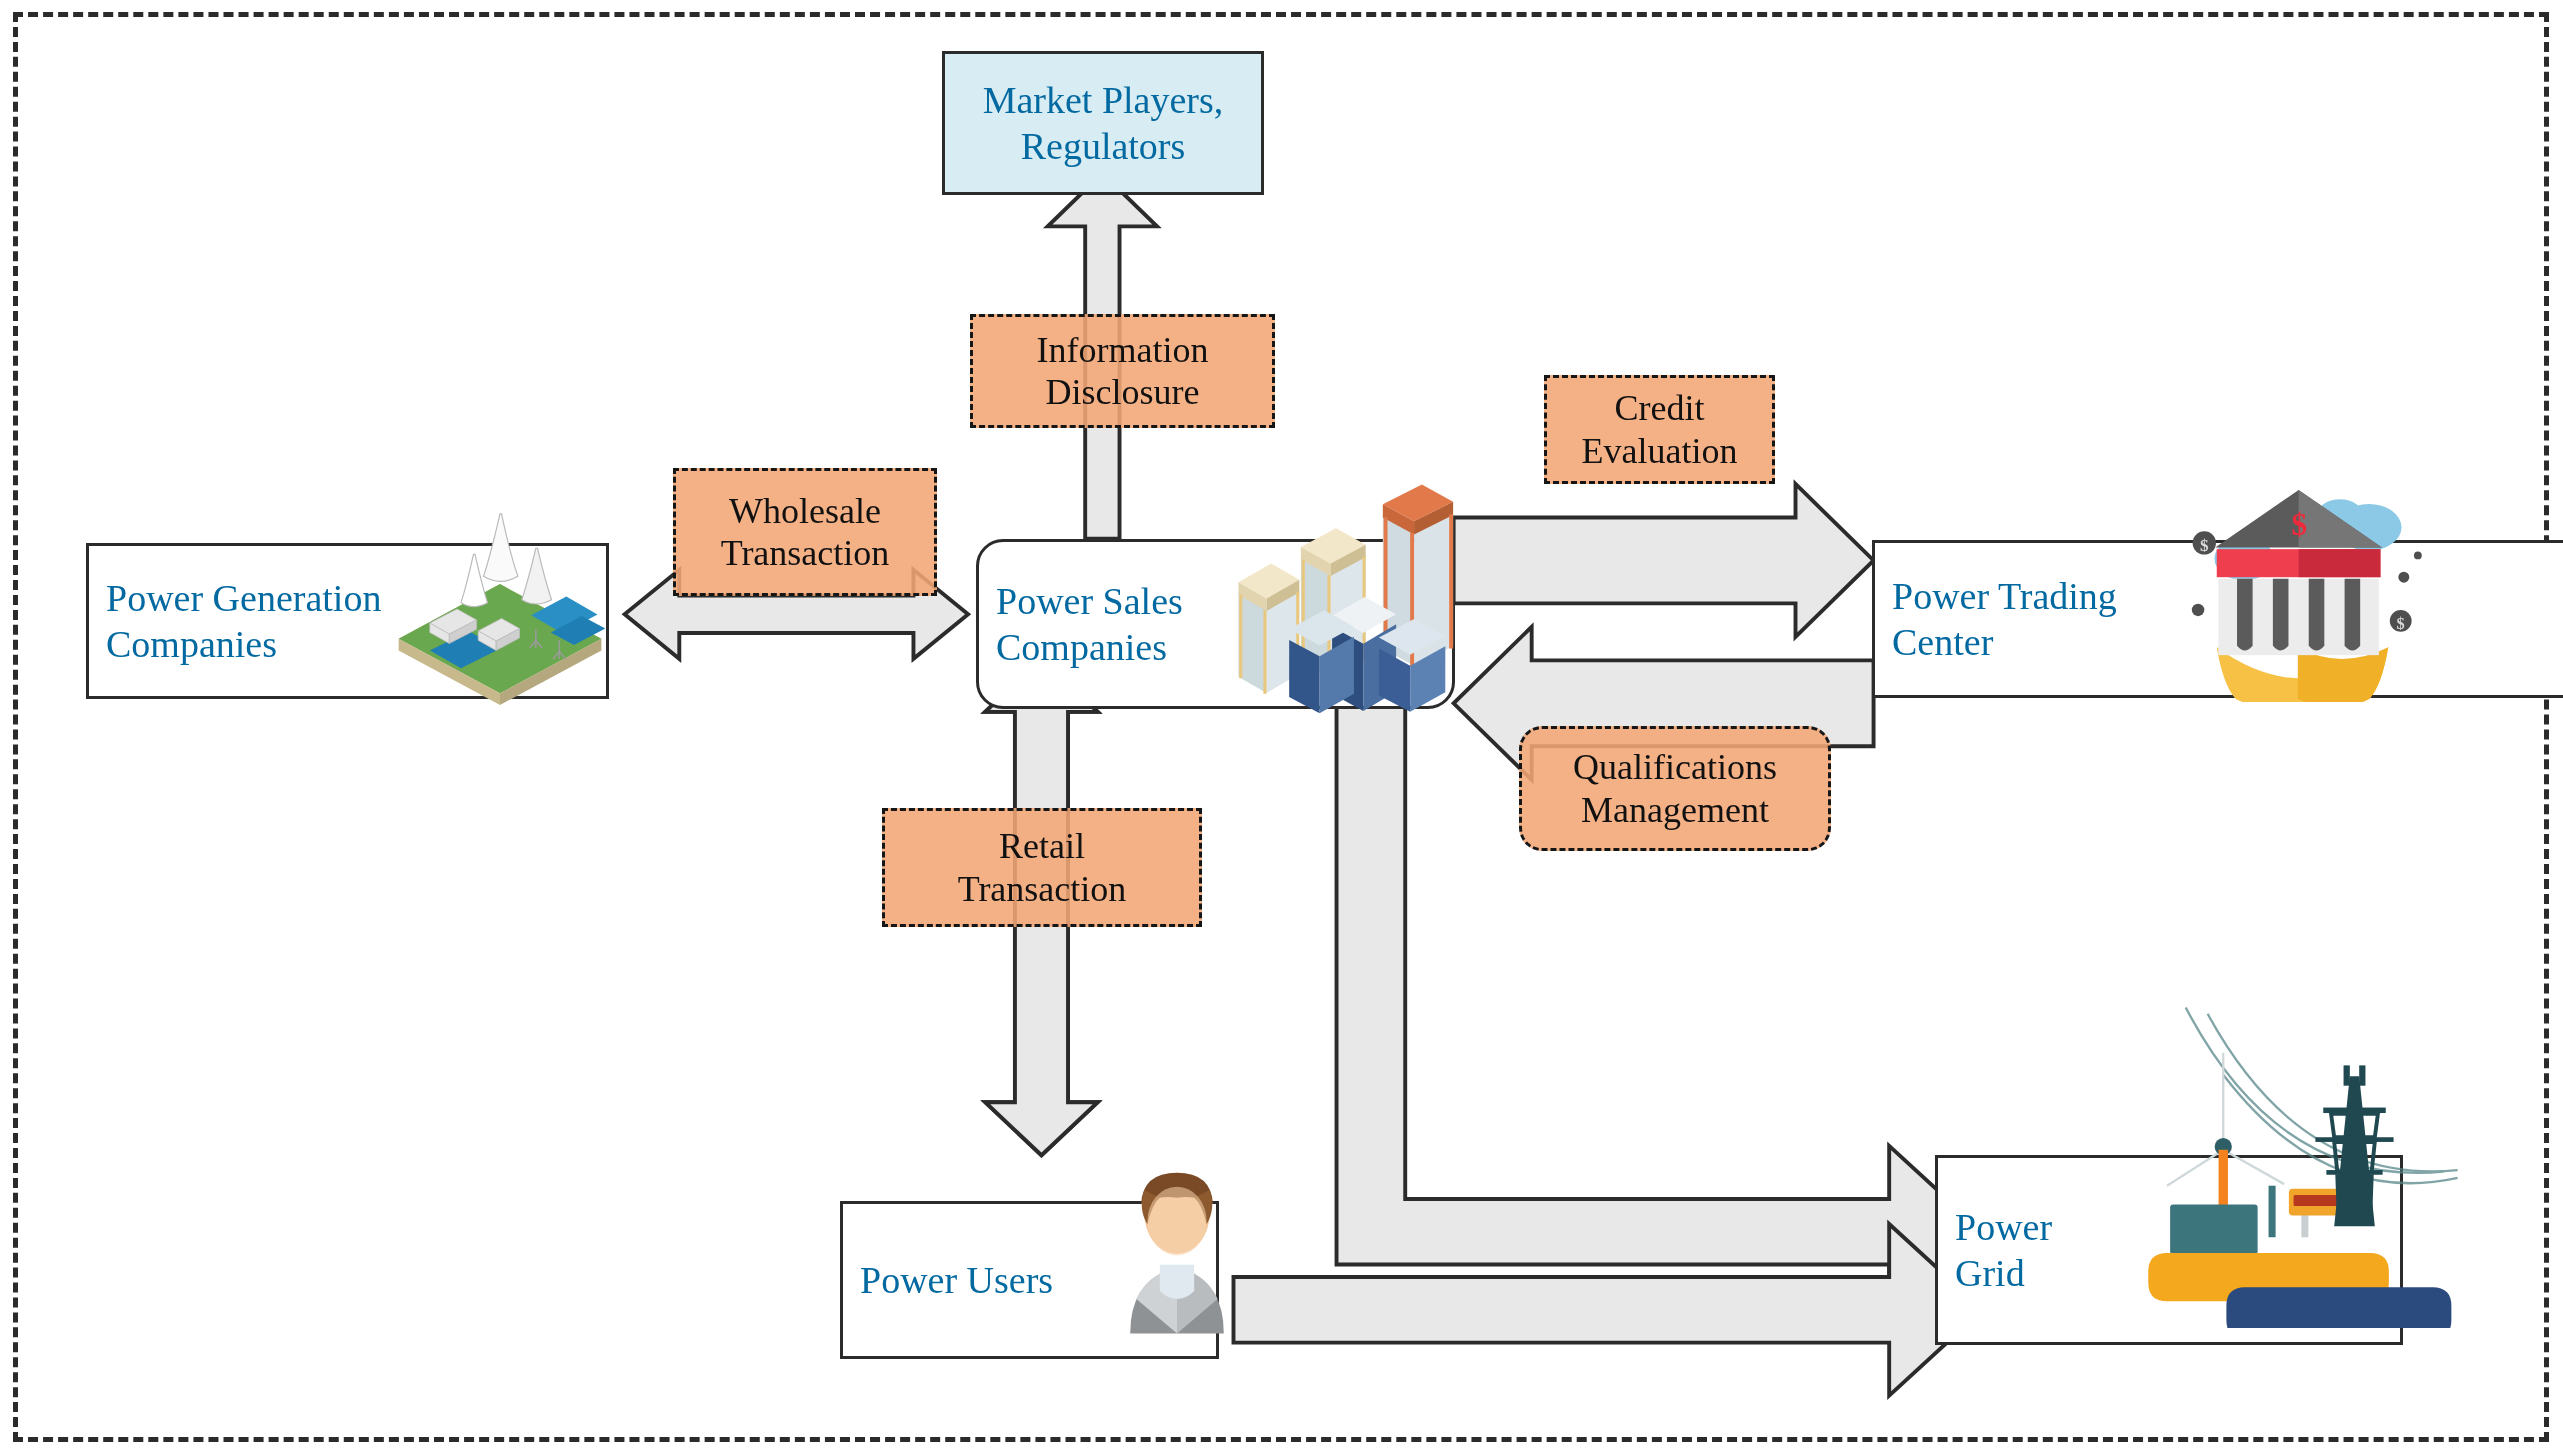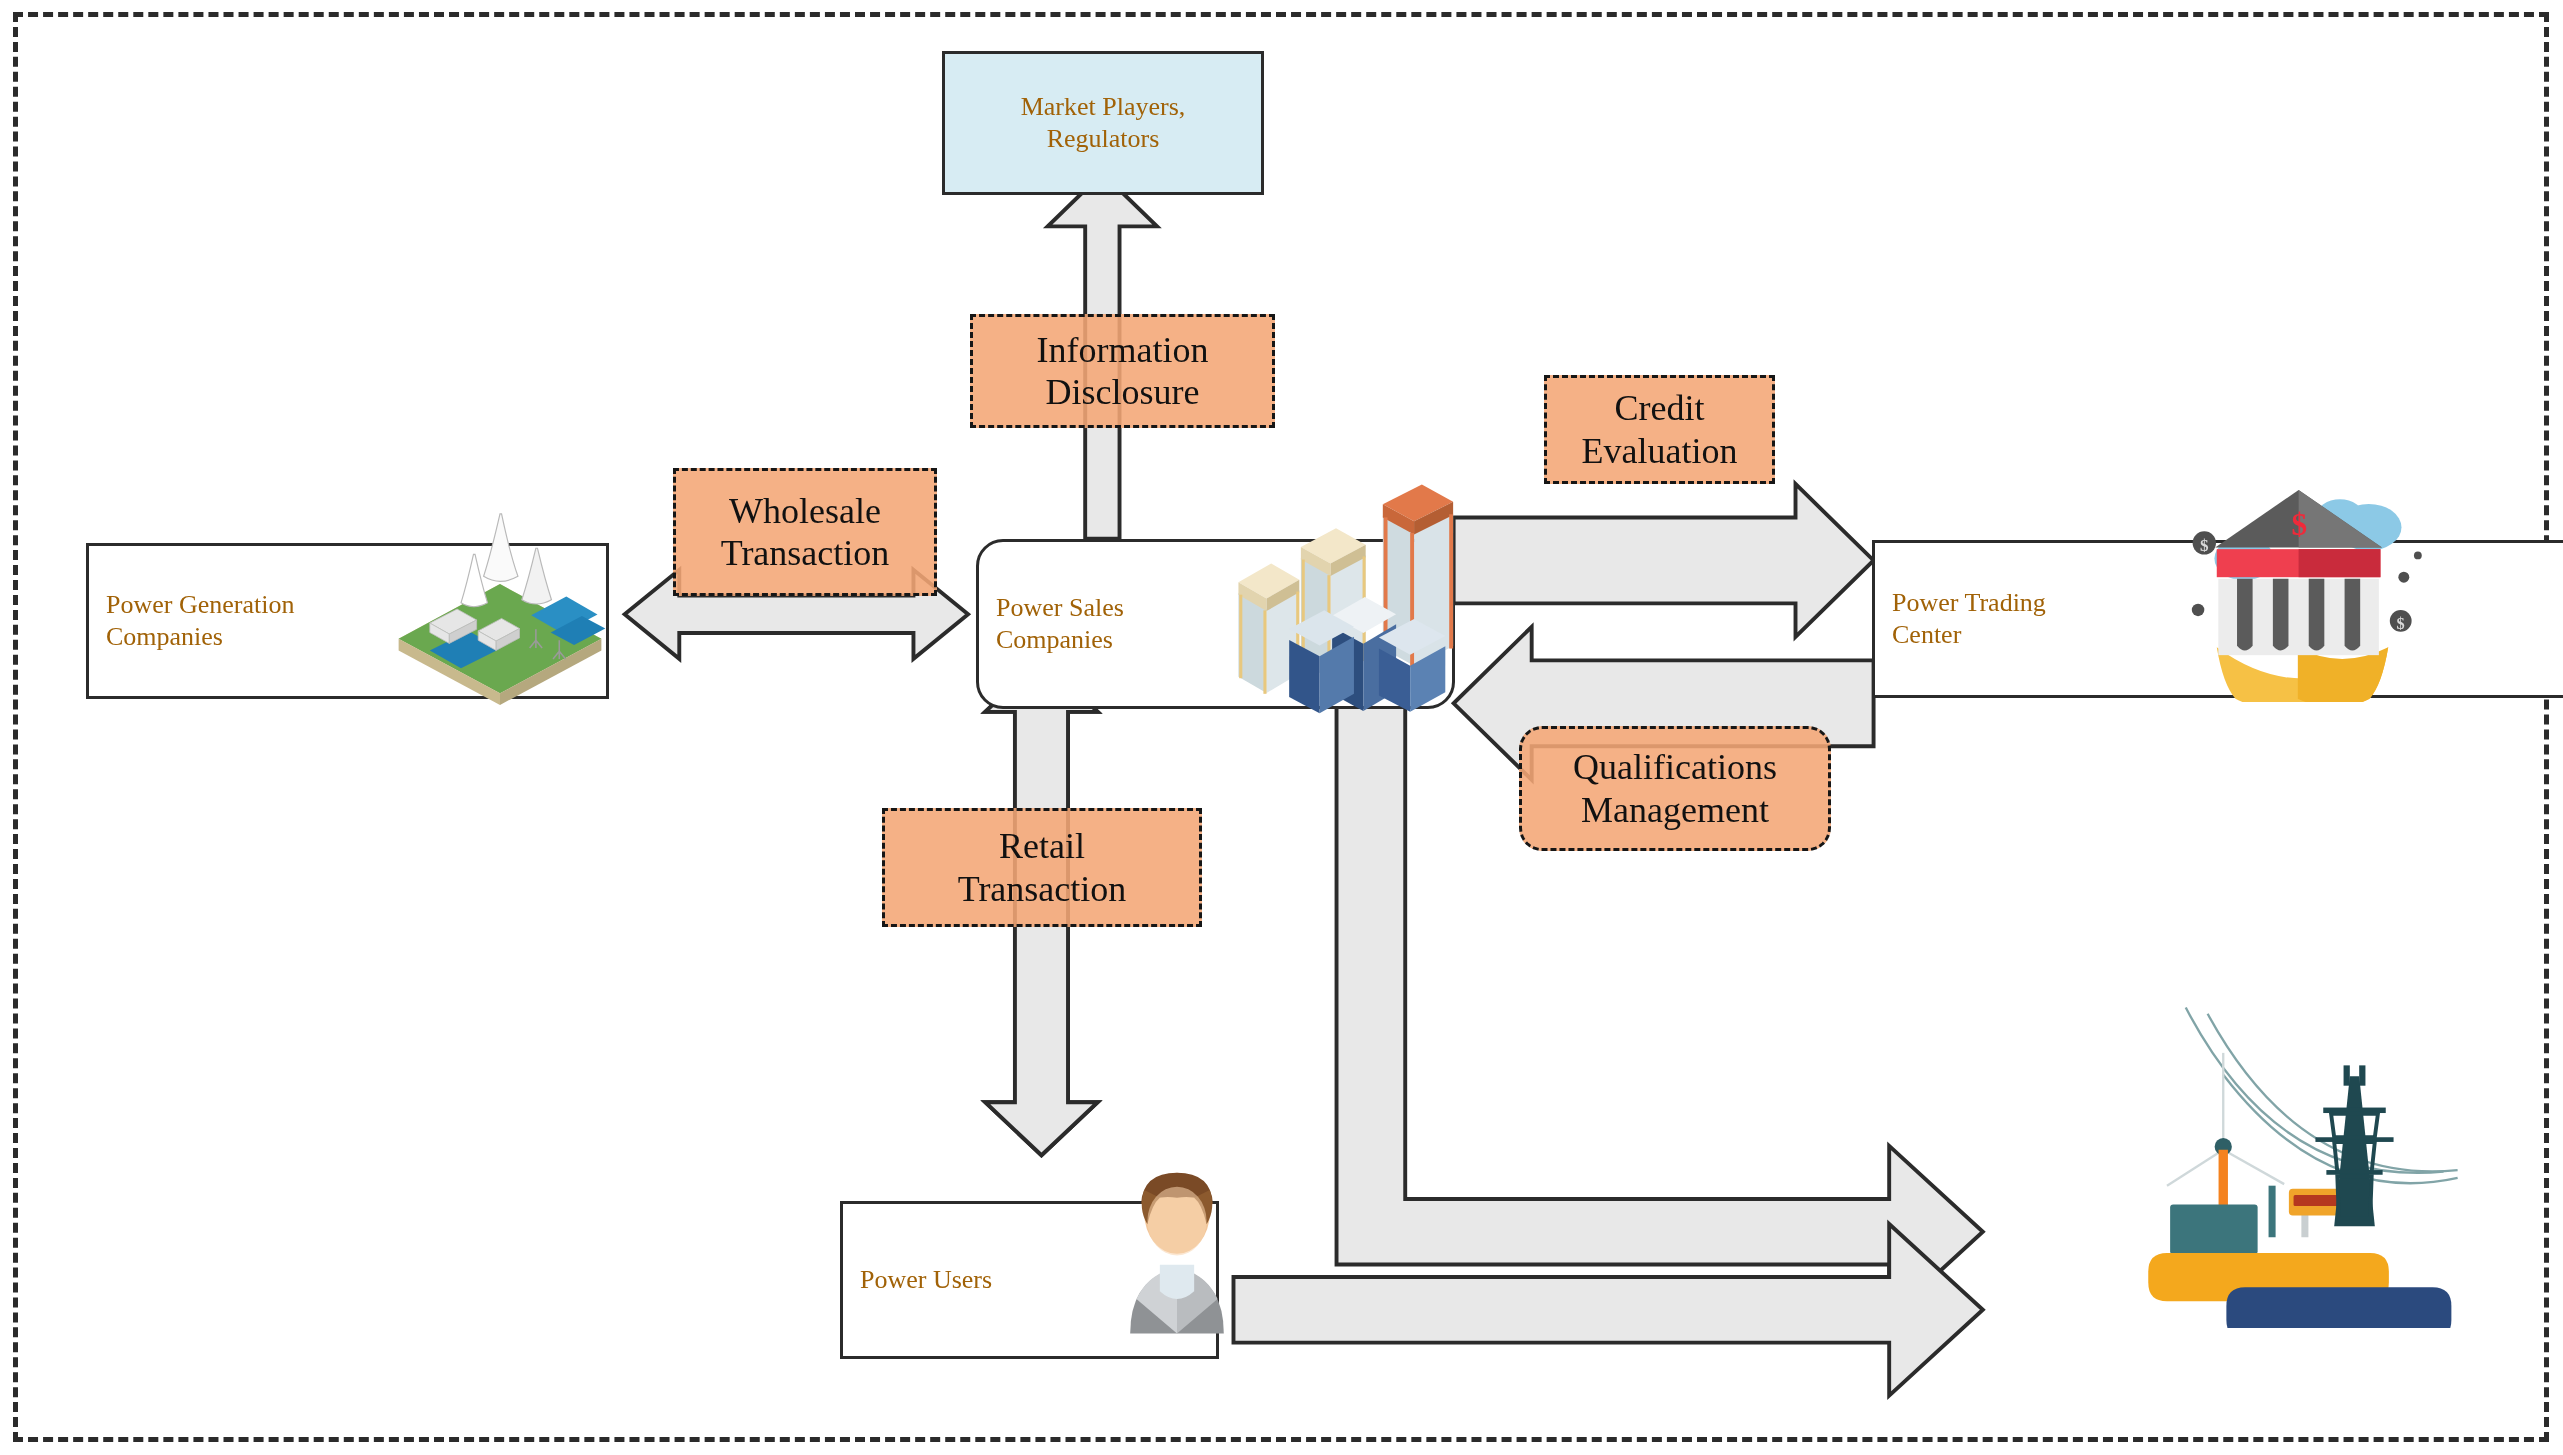--- a/index.html
+++ b/index.html
@@ -8,21 +8,21 @@
 
   .outer-frame{
     position:absolute;left:13.3px;top:11.7px;width:2536px;height:1430px;
     border:5.5px dashed #2b2b2b;box-sizing:border-box;
   }
 
   
   .node{
     position:absolute;box-sizing:border-box;
     border:3.1px solid #2b2b2b;background:#ffffff;
-    font-size:26px;line-height:1.22;color:#a16207;
+    font-size:38px;line-height:1.22;color:#0369a1;
     display:flex;align-items:center;
     padding-left:17px;
     z-index:6;
   }
   .node .label{white-space:pre-line;}
   .node.fill-blue{background:#d7ecf3;justify-content:center;padding-left:0;text-align:center;}
 
   
   .tag{
     position:absolute;box-sizing:border-box;
@@ -236,20 +236,24 @@
 
   <div class="node" style="left:1872px;top:540px;width:698px;height:158px;">
     <span class="label">Power Trading
 Center</span>
   </div>
 
   <div class="node" style="left:840px;top:1201px;width:379px;height:158px;">
     <span class="label">Power Users</span>
   </div>
 
+  <div class="node" style="left:1935px;top:1155px;width:468px;height:190px;">
+    <span class="label">Power
+Grid</span>
+  </div>
 
   <div class="tag" style="left:970px;top:314px;width:305px;height:114px;">
     <span>Information
 Disclosure</span>
   </div>
 
   <div class="tag" style="left:673px;top:456px;width:264px;height:128px;margin-top:12px;">
     <span>Wholesale
 Transaction</span>
   </div>

